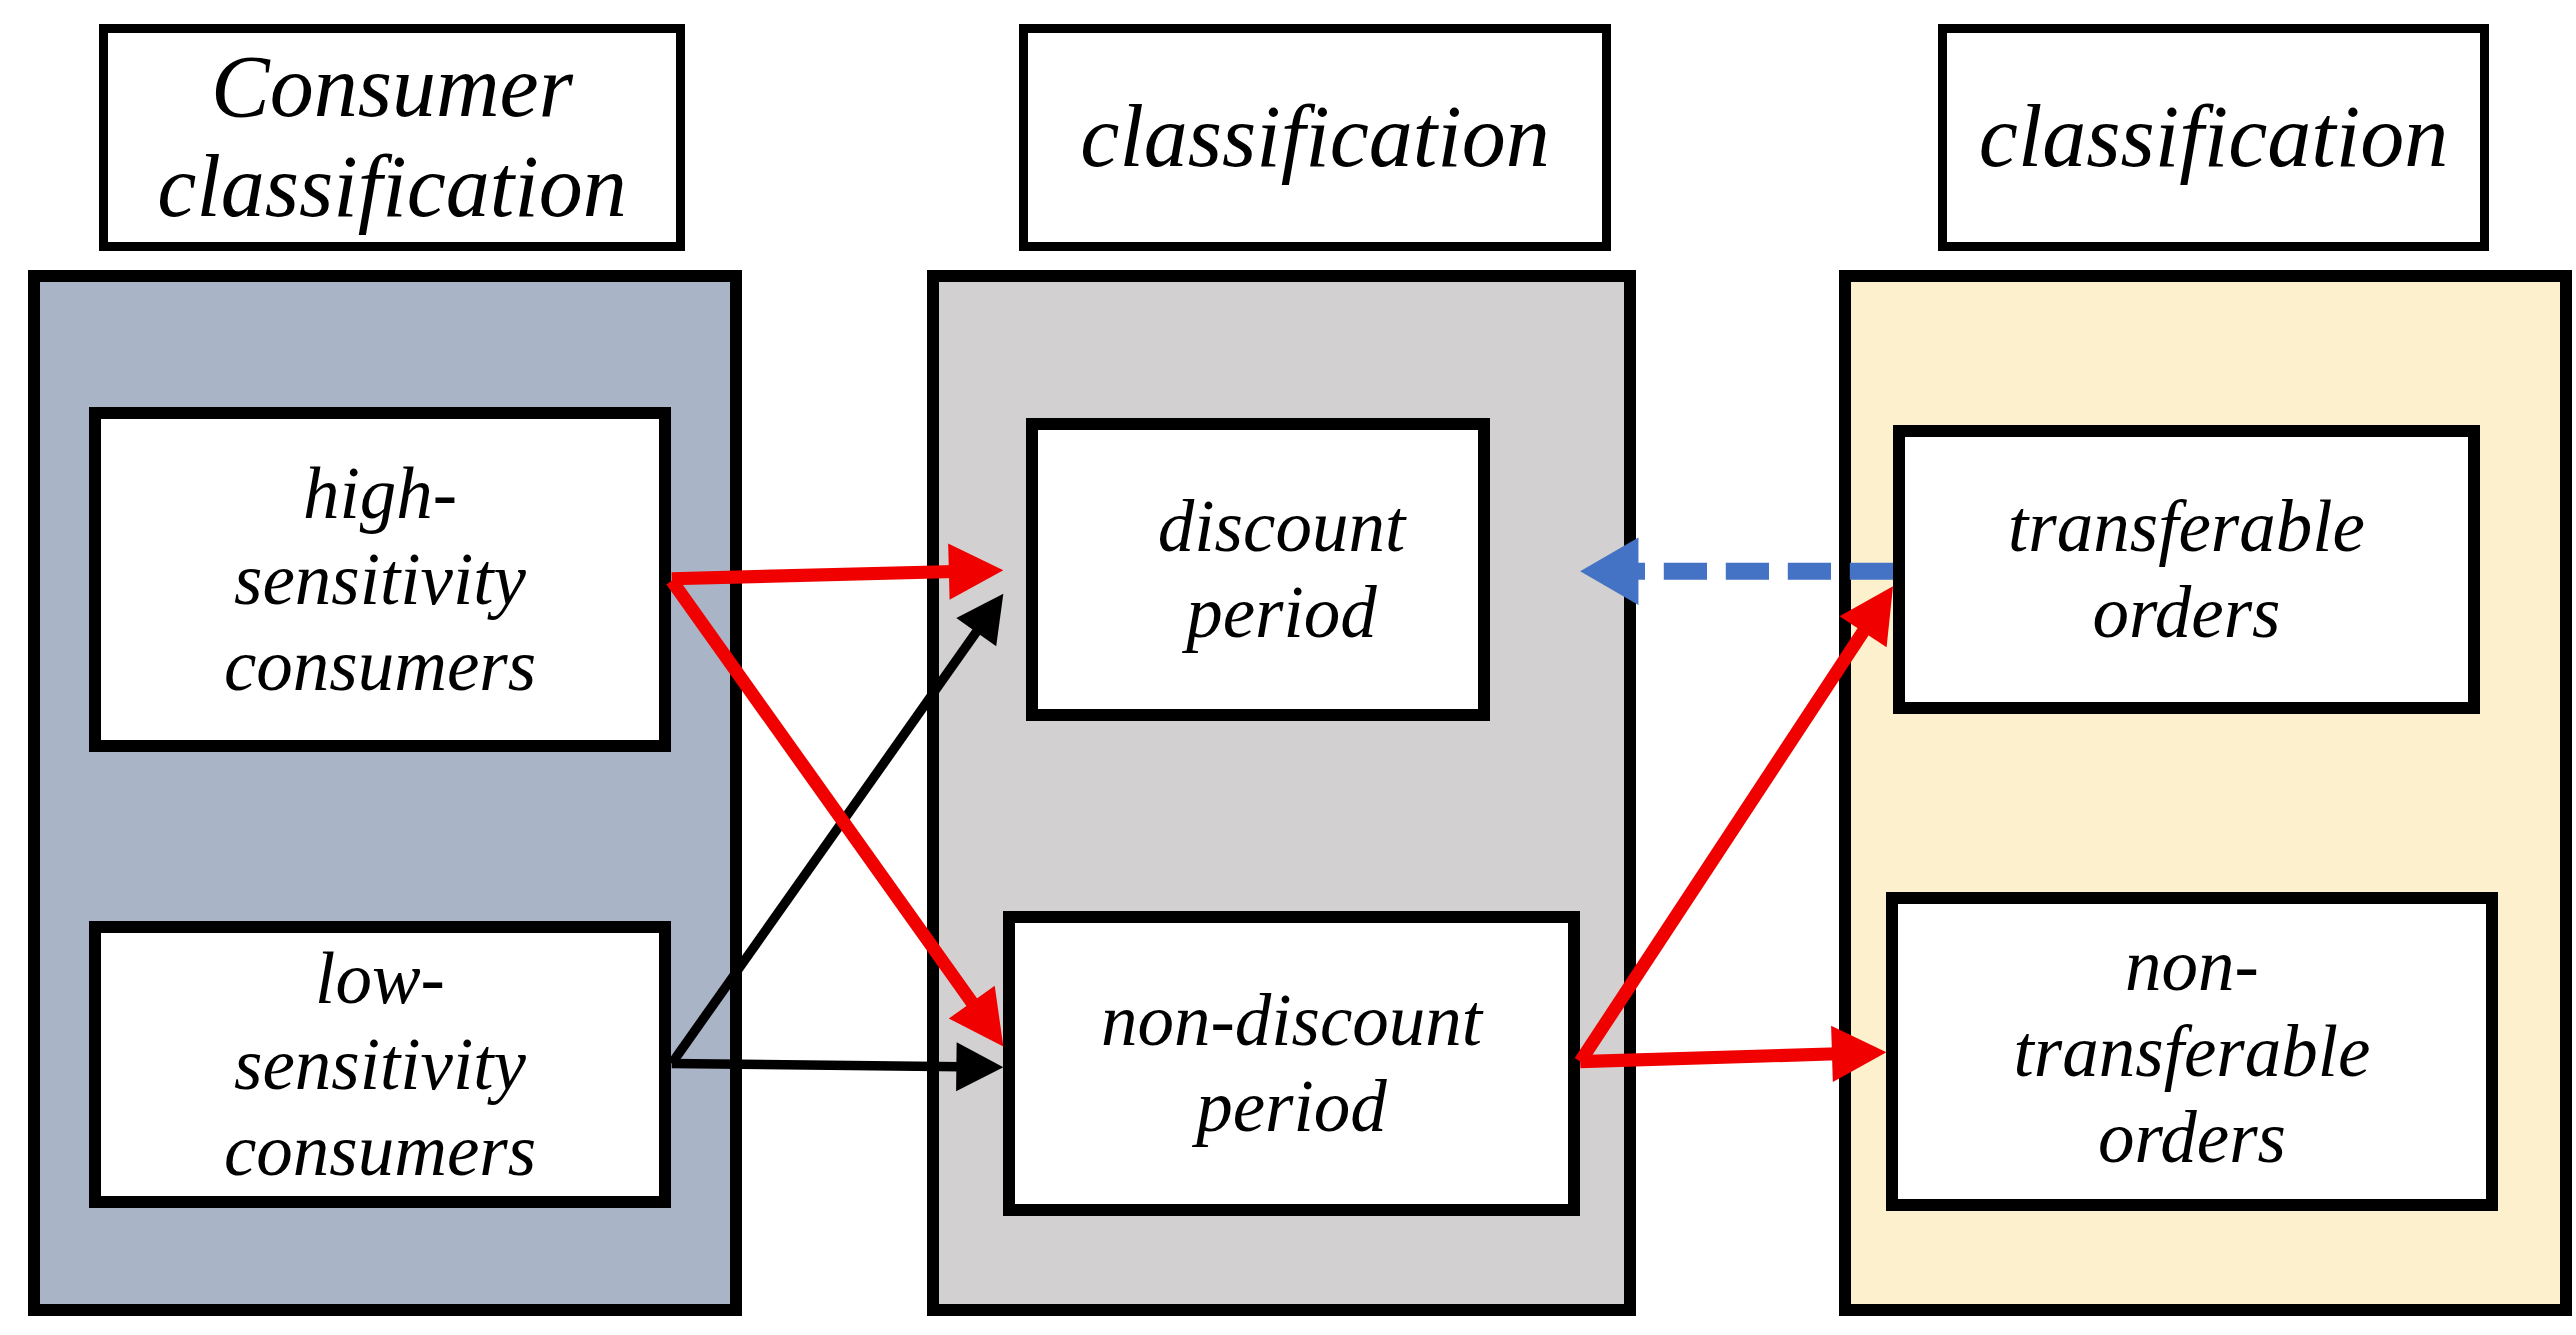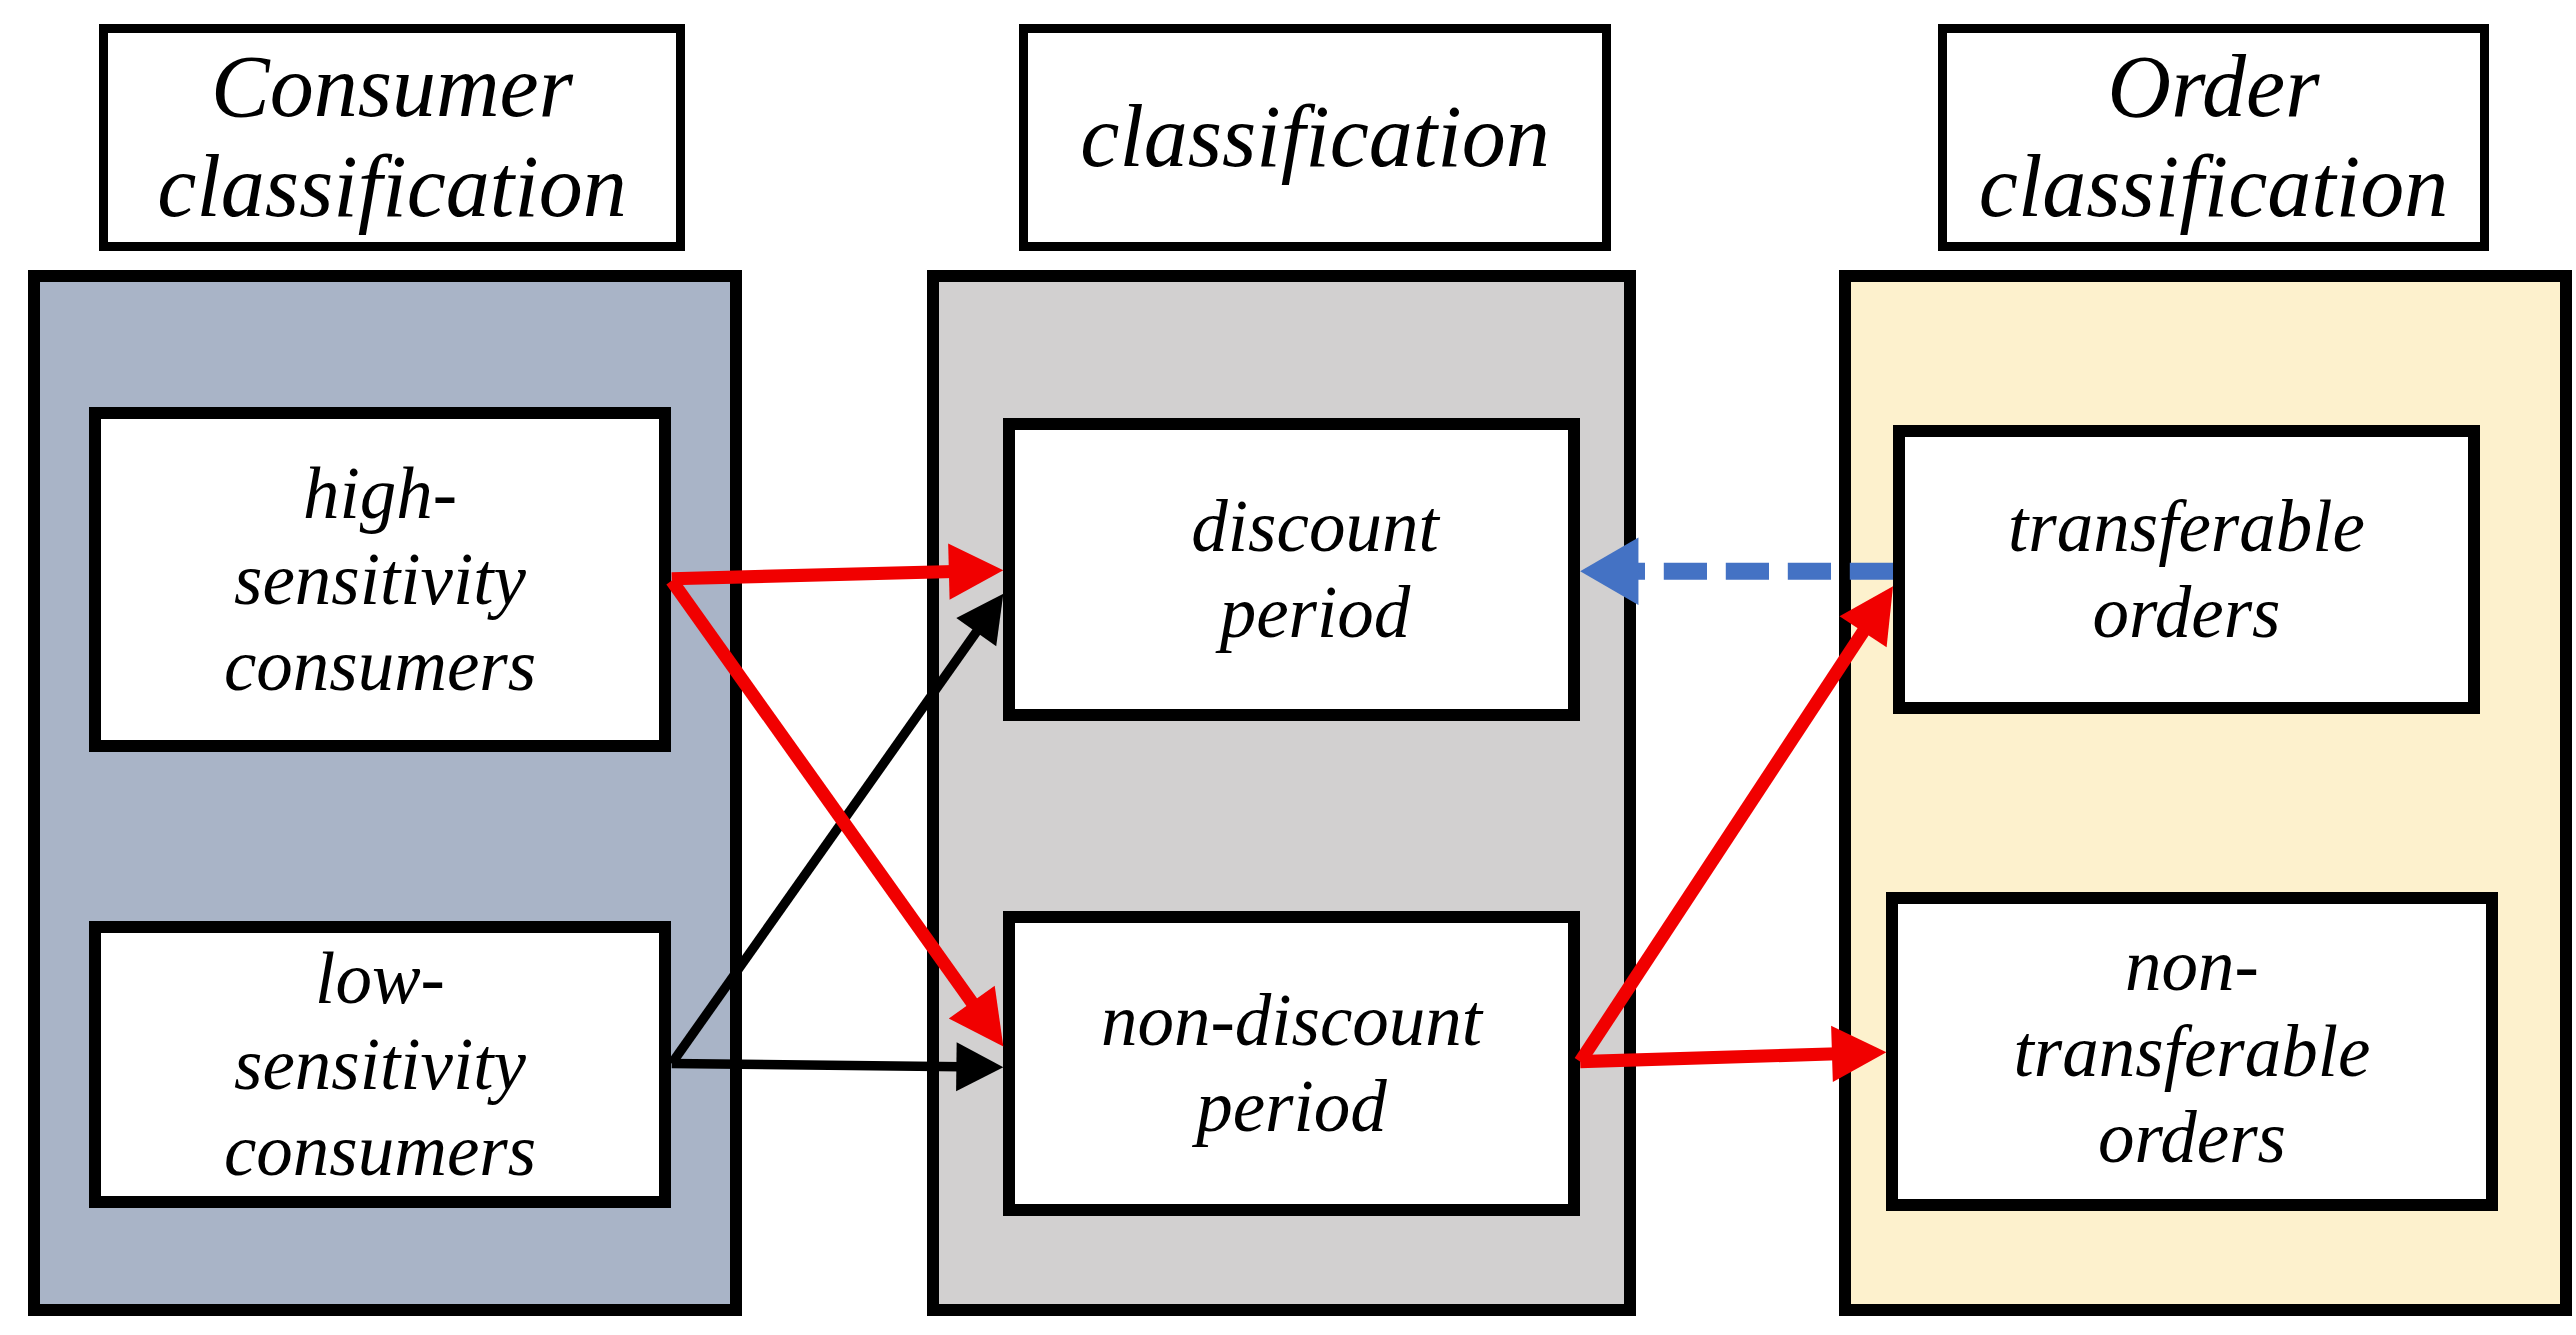--- a/index.html
+++ b/index.html
@@ -37,41 +37,40 @@
 <div class="canvas">
   <div id="headers">
       <div class="hdr" style="left: 99px; top: 23.5px; width: 586px; height: 227px;">
         <span class="tline">Consumer</span>
         <span class="tline">classification</span>
       </div>
       <div class="hdr" style="left: 1019px; top: 23.5px; width: 592px; height: 227px;">
         <span class="tline">classification</span>
       </div>
       <div class="hdr" style="left: 1938px; top: 23.5px; width: 551px; height: 227px;">
-        <span class="tline">Order</span>
         <span class="tline">classification</span>
       </div>
     </div>
   <div id="columns">
       <div class="col" style="left: 28px; top: 270px; width: 714px; height: 1046px; background: rgb(169, 180, 199);"></div>
       <div class="col" style="left: 927px; top: 270px; width: 709px; height: 1046px; background: rgb(210, 208, 208);"></div>
       <div class="col" style="left: 1839px; top: 270px; width: 733px; height: 1046px; background: rgb(253, 241, 205);"></div>
     </div>
   <div id="nodes">
       <div class="node" style="left: 89px; top: 407px; width: 582px; height: 345px;">
         <span class="tline">high-</span>
         <span class="tline">sensitivity</span>
         <span class="tline">consumers</span>
       </div>
       <div class="node" style="left: 89px; top: 921px; width: 582px; height: 287px;">
         <span class="tline">low-</span>
         <span class="tline">sensitivity</span>
         <span class="tline">consumers</span>
       </div>
-      <div class="node" style="left: 1003px; top: 418px; width: 577px; height: 303px; padding-left: 47px;">
+      <div class="node" style="left: 1026px; top: 418px; width: 464px; height: 303px; padding-left: 47px;">
         <span class="tline">discount</span>
         <span class="tline">period</span>
       </div>
       <div class="node" style="left: 1003px; top: 911px; width: 577px; height: 305px;">
         <span class="tline">non-discount</span>
         <span class="tline">period</span>
       </div>
       <div class="node" style="left: 1893px; top: 425px; width: 587px; height: 289px;">
         <span class="tline">transferable</span>
         <span class="tline">orders</span>

